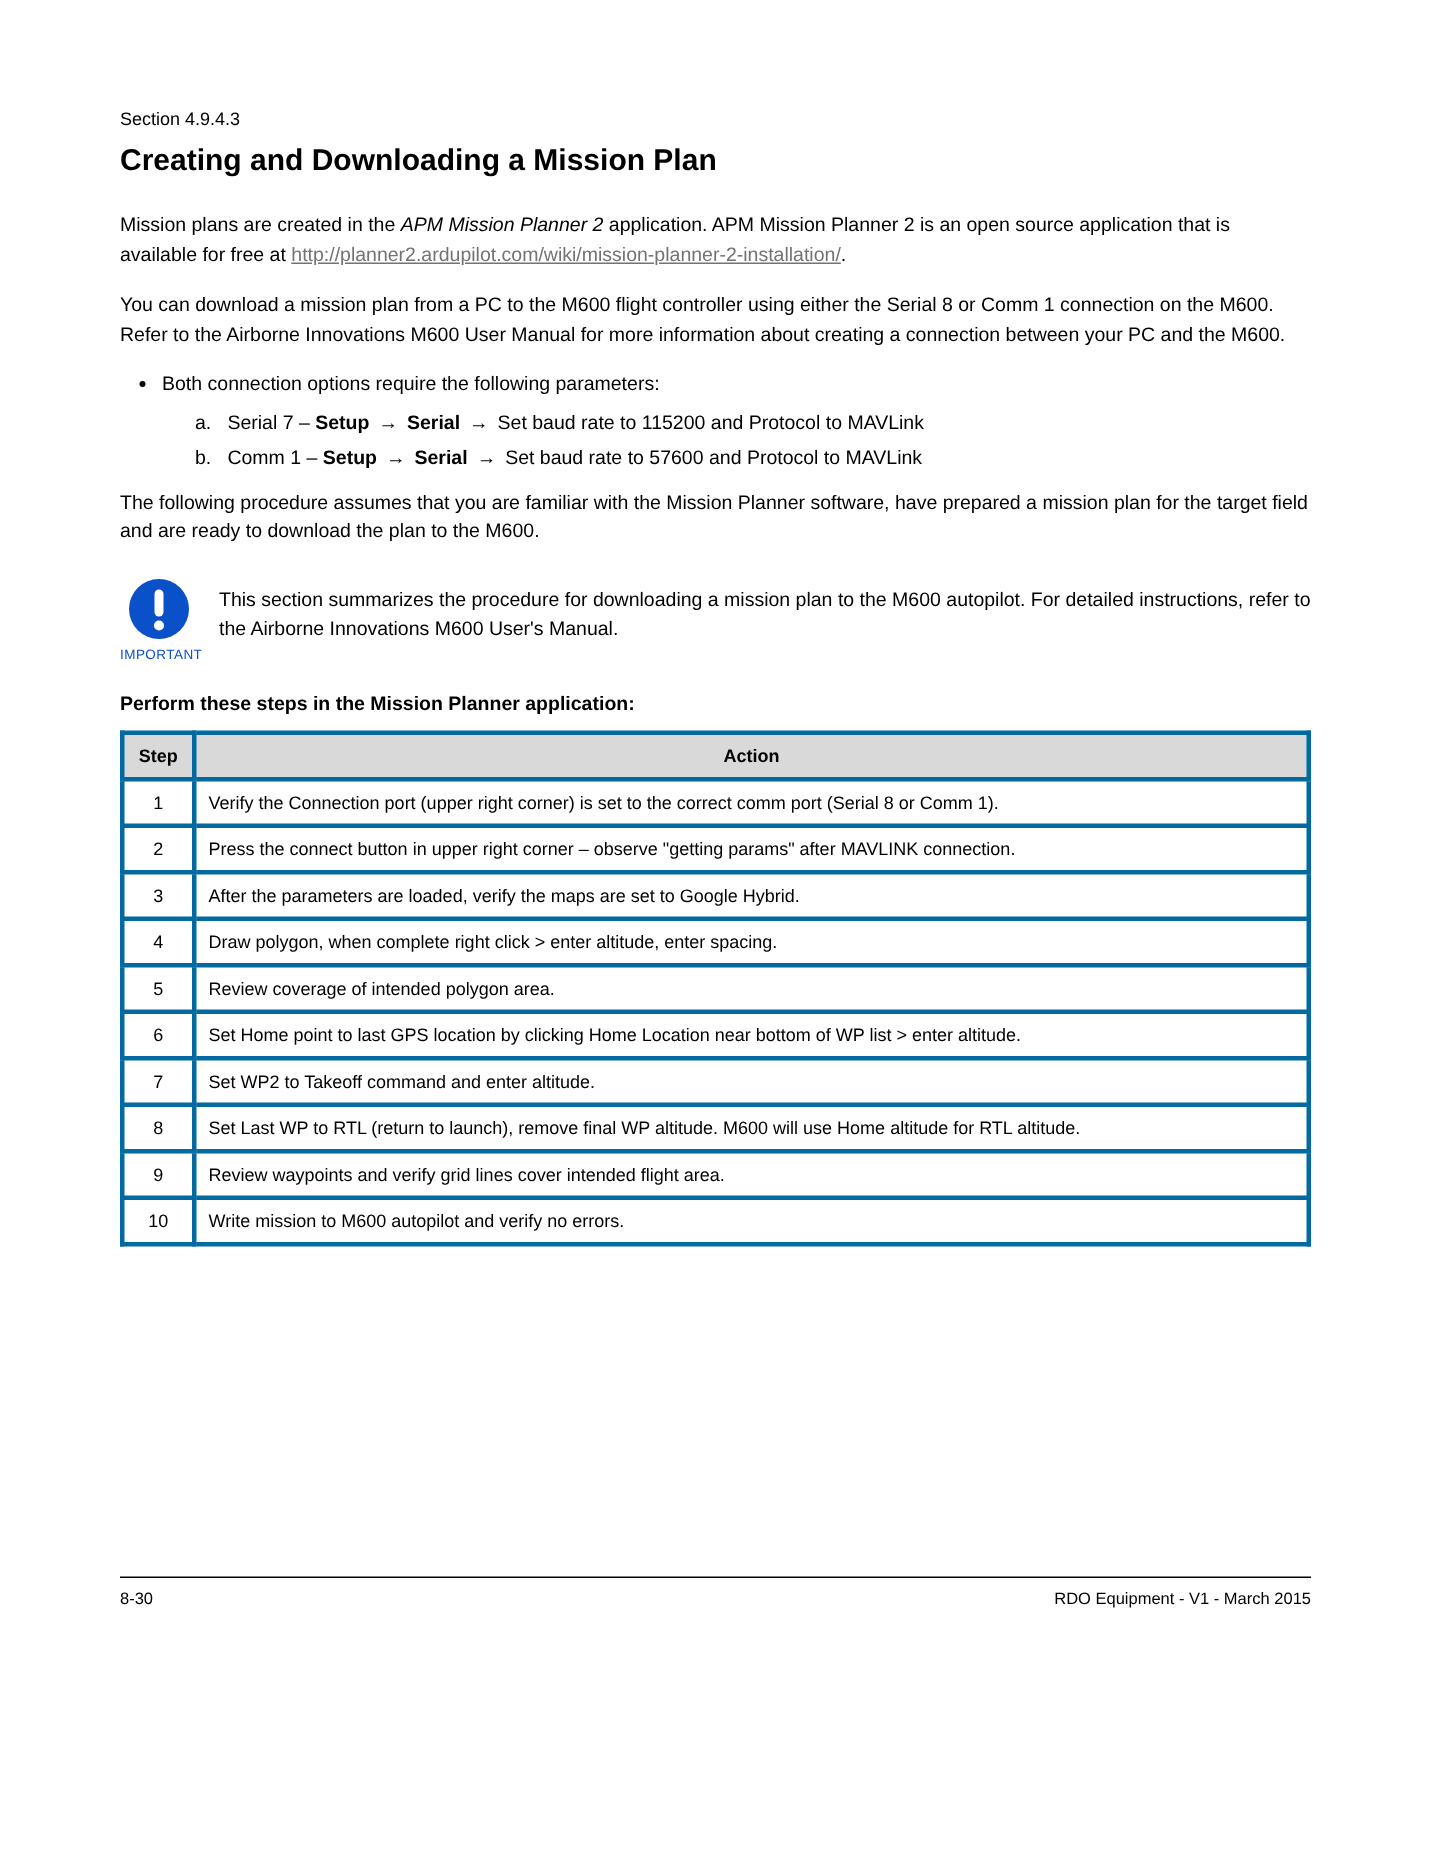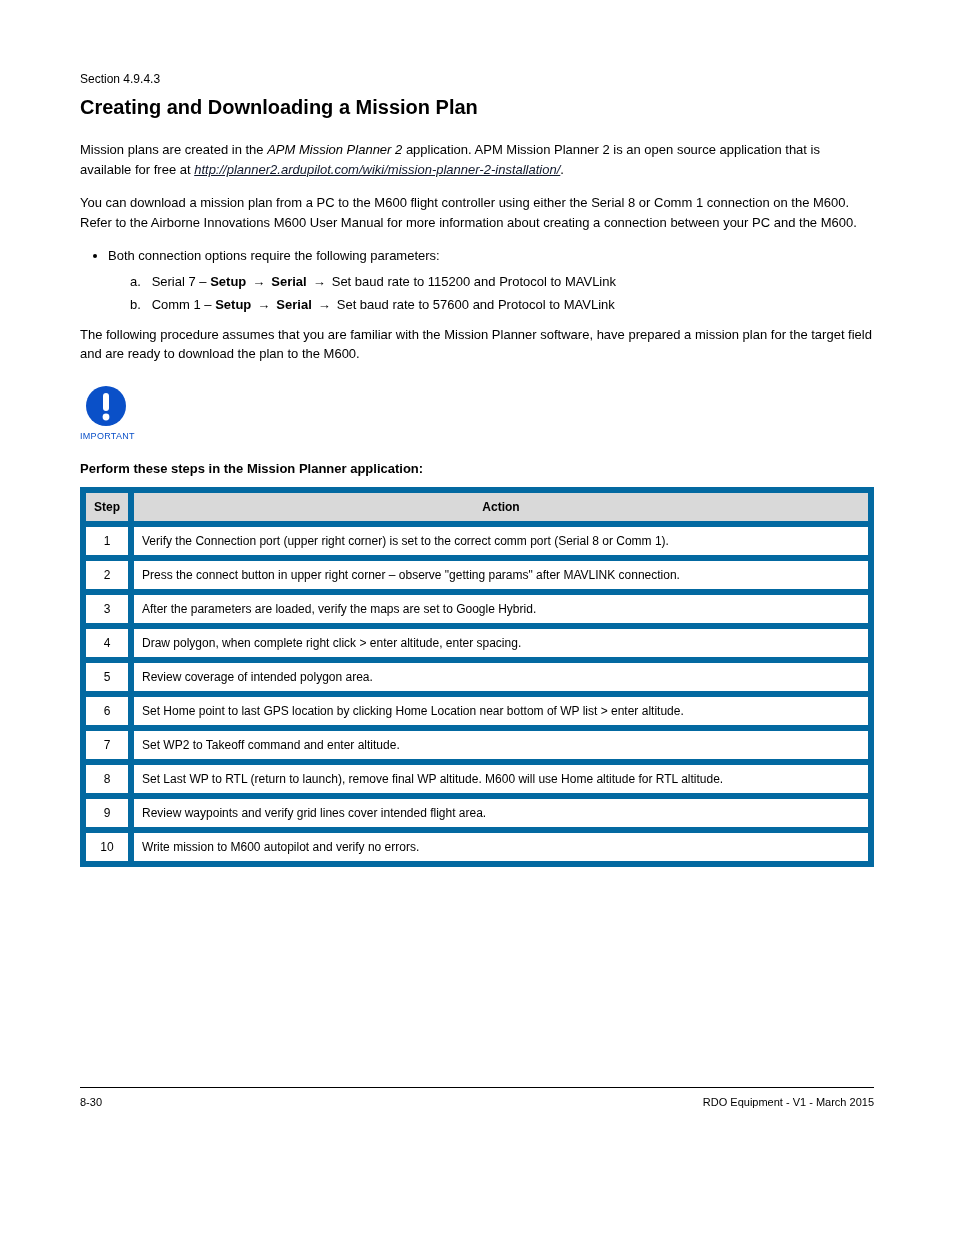--- a/index.html
+++ b/index.html
@@ -16,23 +16,22 @@
     font-size: 12px;
     margin-bottom: 4px;
   }
   h1.heading {
     font-size: 20px;
     font-weight: bold;
     margin-bottom: 18px;
   }
   .para { margin-bottom: 14px; font-size: 13px; }
   .link {
-    color: #0f172a;
+    color: #737373;
     text-decoration: underline;
-    font-style: italic;
   }
   ul.bullets {
     list-style: disc;
     margin-left: 28px;
     margin-bottom: 0;
   }
   ul.bullets > li { margin-bottom: 10px; }
   ol.sub {
     list-style: none;
     margin-left: 22px;
@@ -62,21 +61,21 @@
   }
   .callout-body { font-size: 13px; padding-top: 6px; }
   .steps-label { font-weight: bold; font-size: 13px; margin-bottom: 8px; }
   table.params {
     width: 100%;
     border-collapse: collapse;
     margin-bottom: 6px;
     font-size: 12px;
   }
   table.params th, table.params td {
-    border: 6px solid #0369a1;
+    border: 3px solid #0369a1;
     padding: 5px 8px;
     text-align: left;
     vertical-align: top;
   }
   table.params th {
     background: #d9d9d9;
     font-weight: bold;
     text-align: center;
   }
   table.params td:first-child, table.params th:first-child {
@@ -127,20 +126,21 @@
 
 <div class="callout">
   <div class="important-icon">
     <svg width="44" height="44" viewBox="0 0 44 44">
       <circle cx="22" cy="22" r="20" fill="#0a50c8"></circle>
       <rect x="19" y="9" width="6" height="18" rx="3" fill="#fff"></rect>
       <circle cx="22" cy="33" r="3.4" fill="#fff"></circle>
     </svg>
     <div class="important-text">IMPORTANT</div>
   </div>
+  <div class="callout-body">This section summarizes the procedure for downloading a mission plan to the M600 autopilot. For detailed instructions, refer to the Airborne Innovations M600 User's Manual.</div>
 </div>
 
 <div class="steps-label">Perform these steps in the Mission Planner application:</div>
 
 <table class="params">
   <thead>
     <tr>
       <th>Step</th>
       <th>Action</th>
     </tr>

